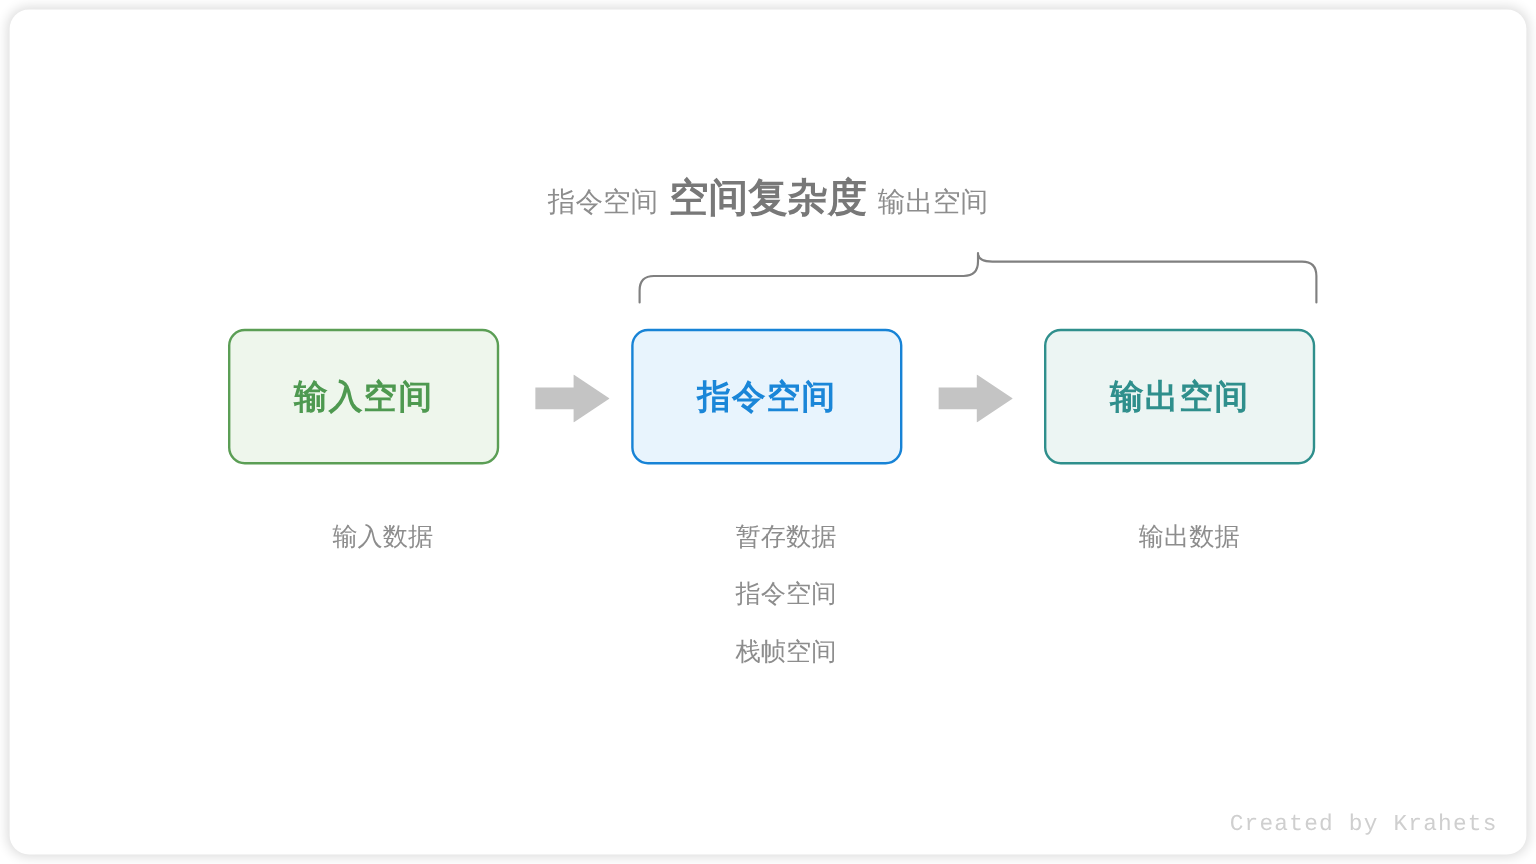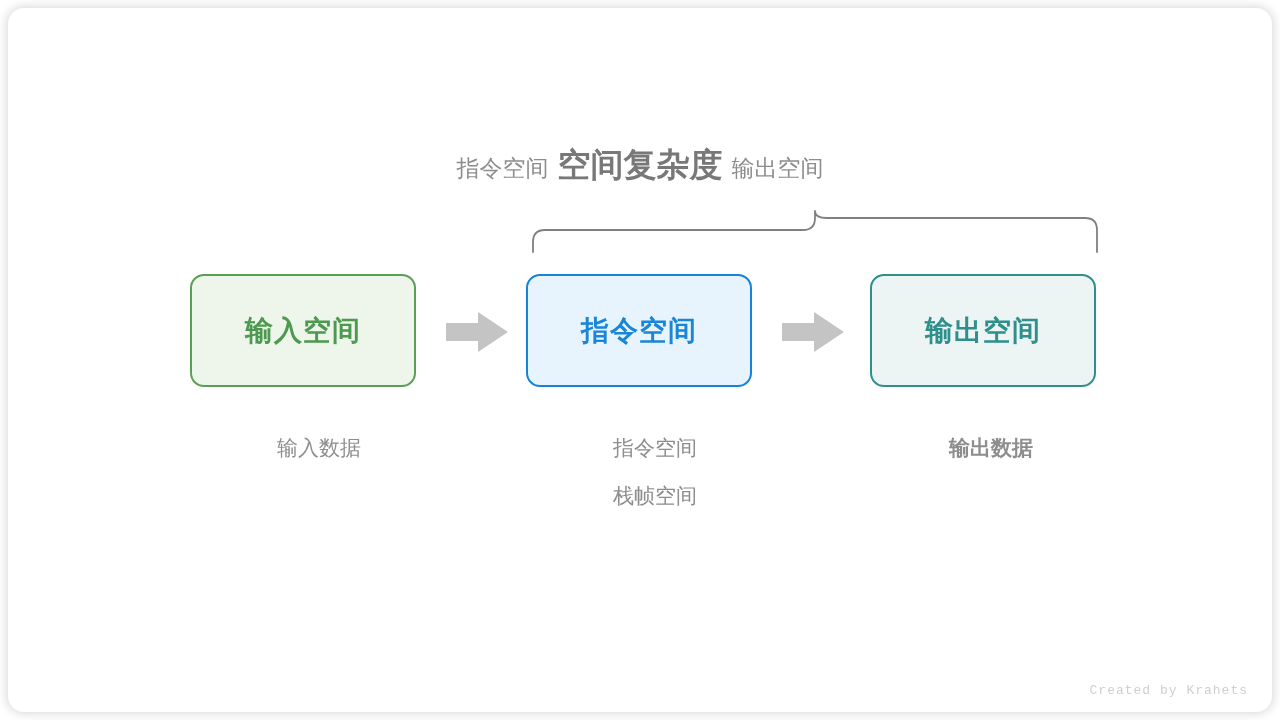--- a/index.html
+++ b/index.html
@@ -105,30 +105,30 @@
     position: absolute;
     top: 0;
     width: 226px;
     text-align: center;
     color: #8d8d8d;
     font-size: 21px;
     line-height: 48px;
   }
   #cap-input  { left: 182px; }
   #cap-temp   { left: 518px; }
-  #cap-output { left: 854px; font-weight: bold; }
+  #cap-output { left: 854px; }
 
   
   .credit {
     position: absolute;
     right: 24px;
     bottom: 14px;
     color: #cfcfcf;
     font-family: "Liberation Mono", "DejaVu Sans Mono", monospace;
-    font-size: 13px;
+    font-size: 19px;
     letter-spacing: 1px;
   }
 </style>
 </head>
 <body>
 
 <div id="canvas">
 
   <div class="scope-title">
     <span class="seg">指令空间</span><span class="emph">空间复杂度</span><span class="seg">输出空间</span>
@@ -169,20 +169,21 @@
 
   </div>
 
   <div class="captions">
 
     <div class="caption-col" id="cap-input">
       <div>输入数据</div>
     </div>
 
     <div class="caption-col" id="cap-temp">
+      <div>暂存数据</div>
       <div>指令空间</div>
       <div>栈帧空间</div>
     </div>
 
     <div class="caption-col" id="cap-output">
       <div>输出数据</div>
     </div>
 
   </div>
 

